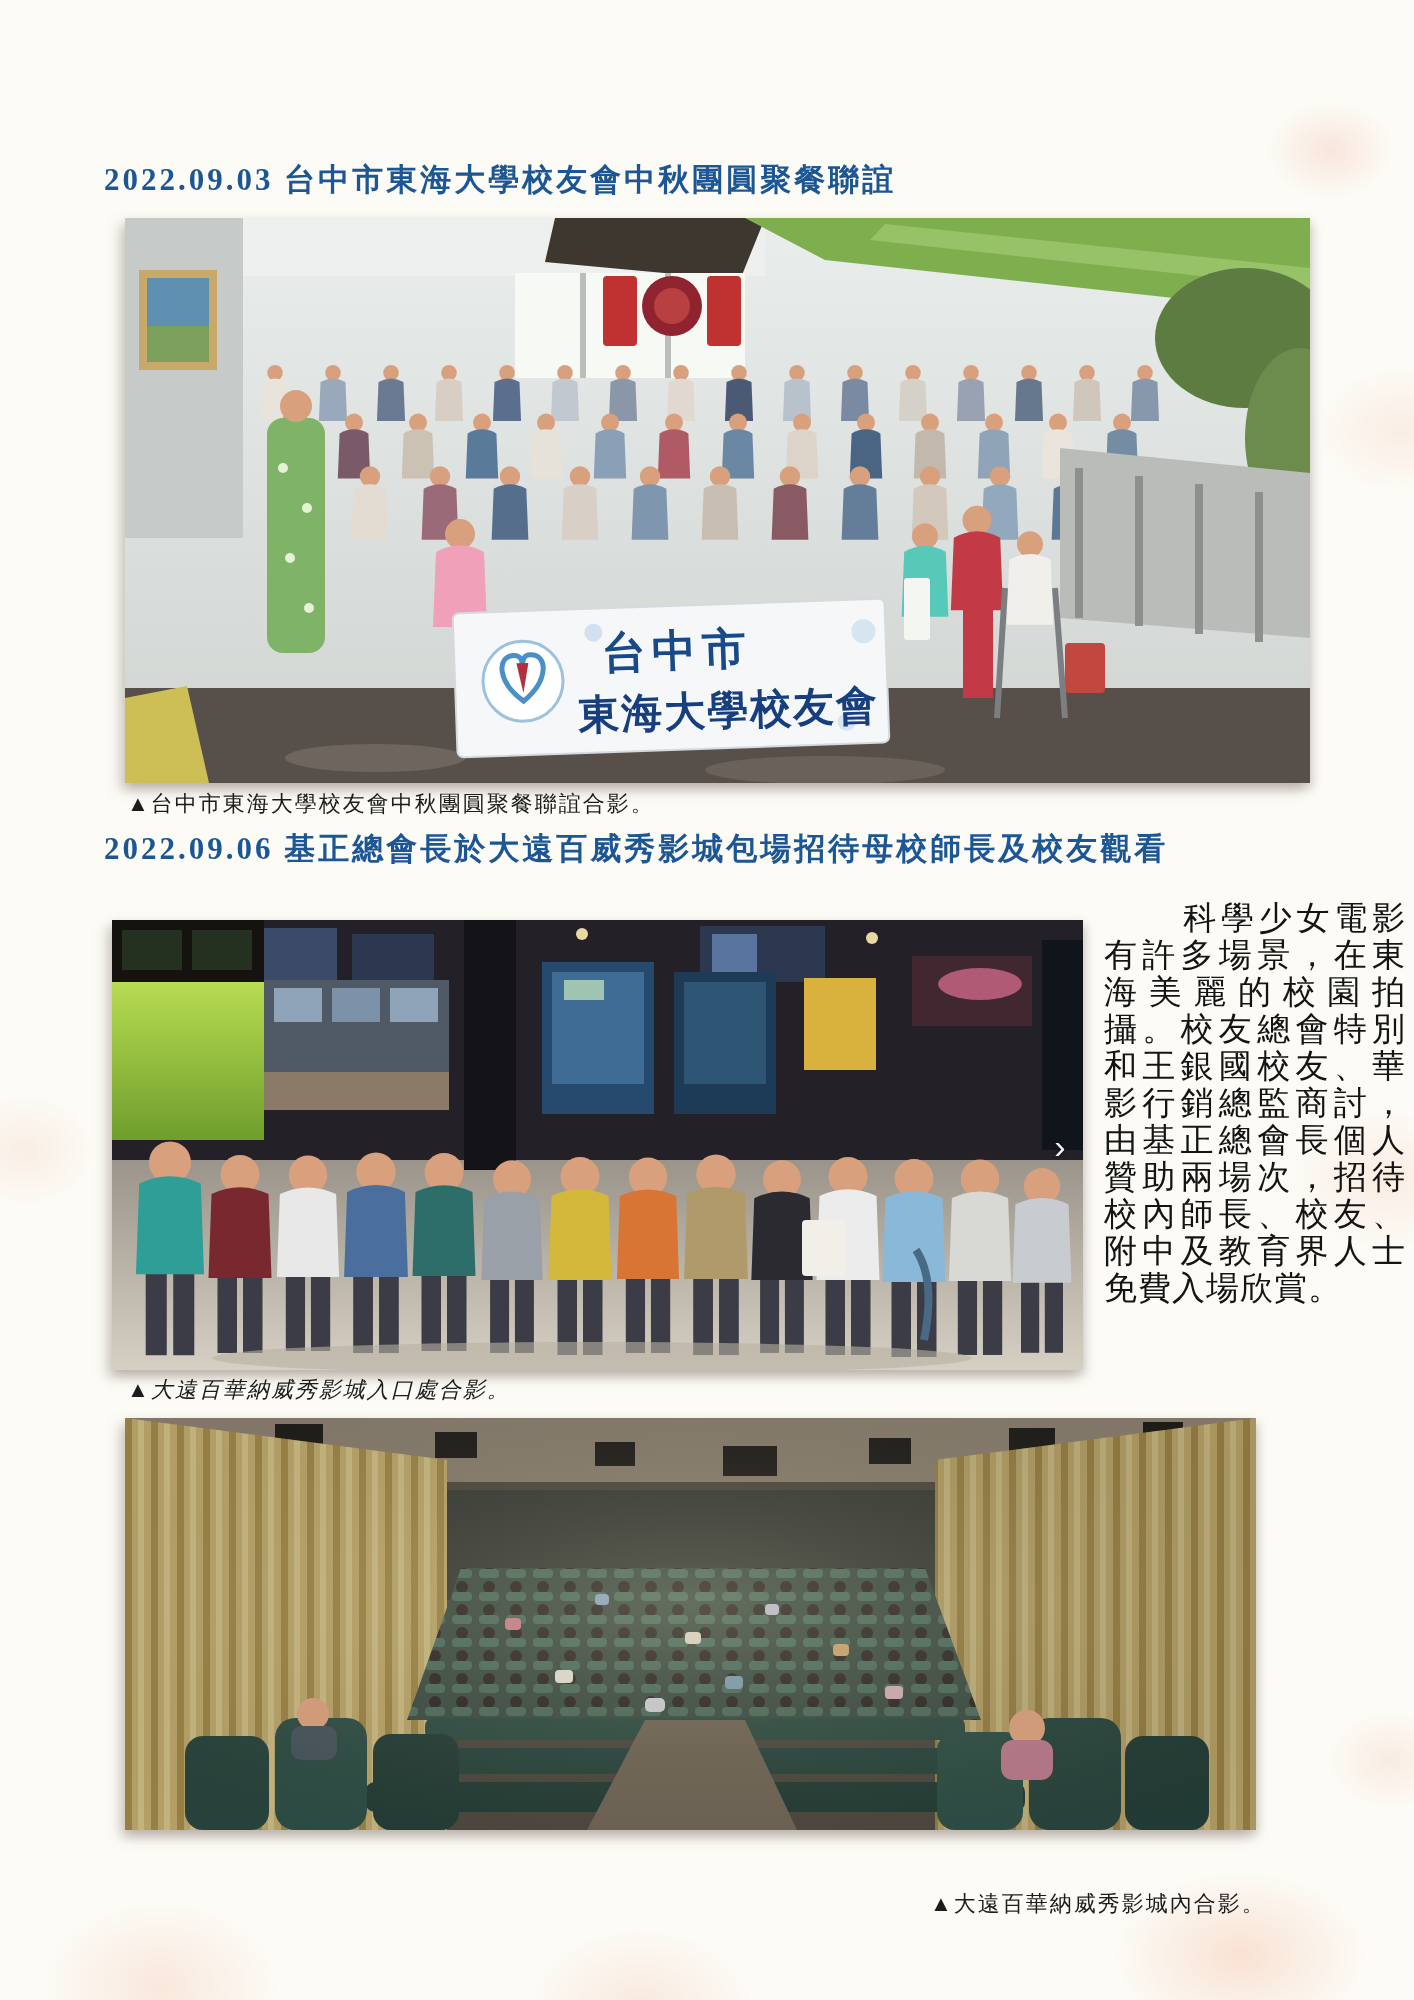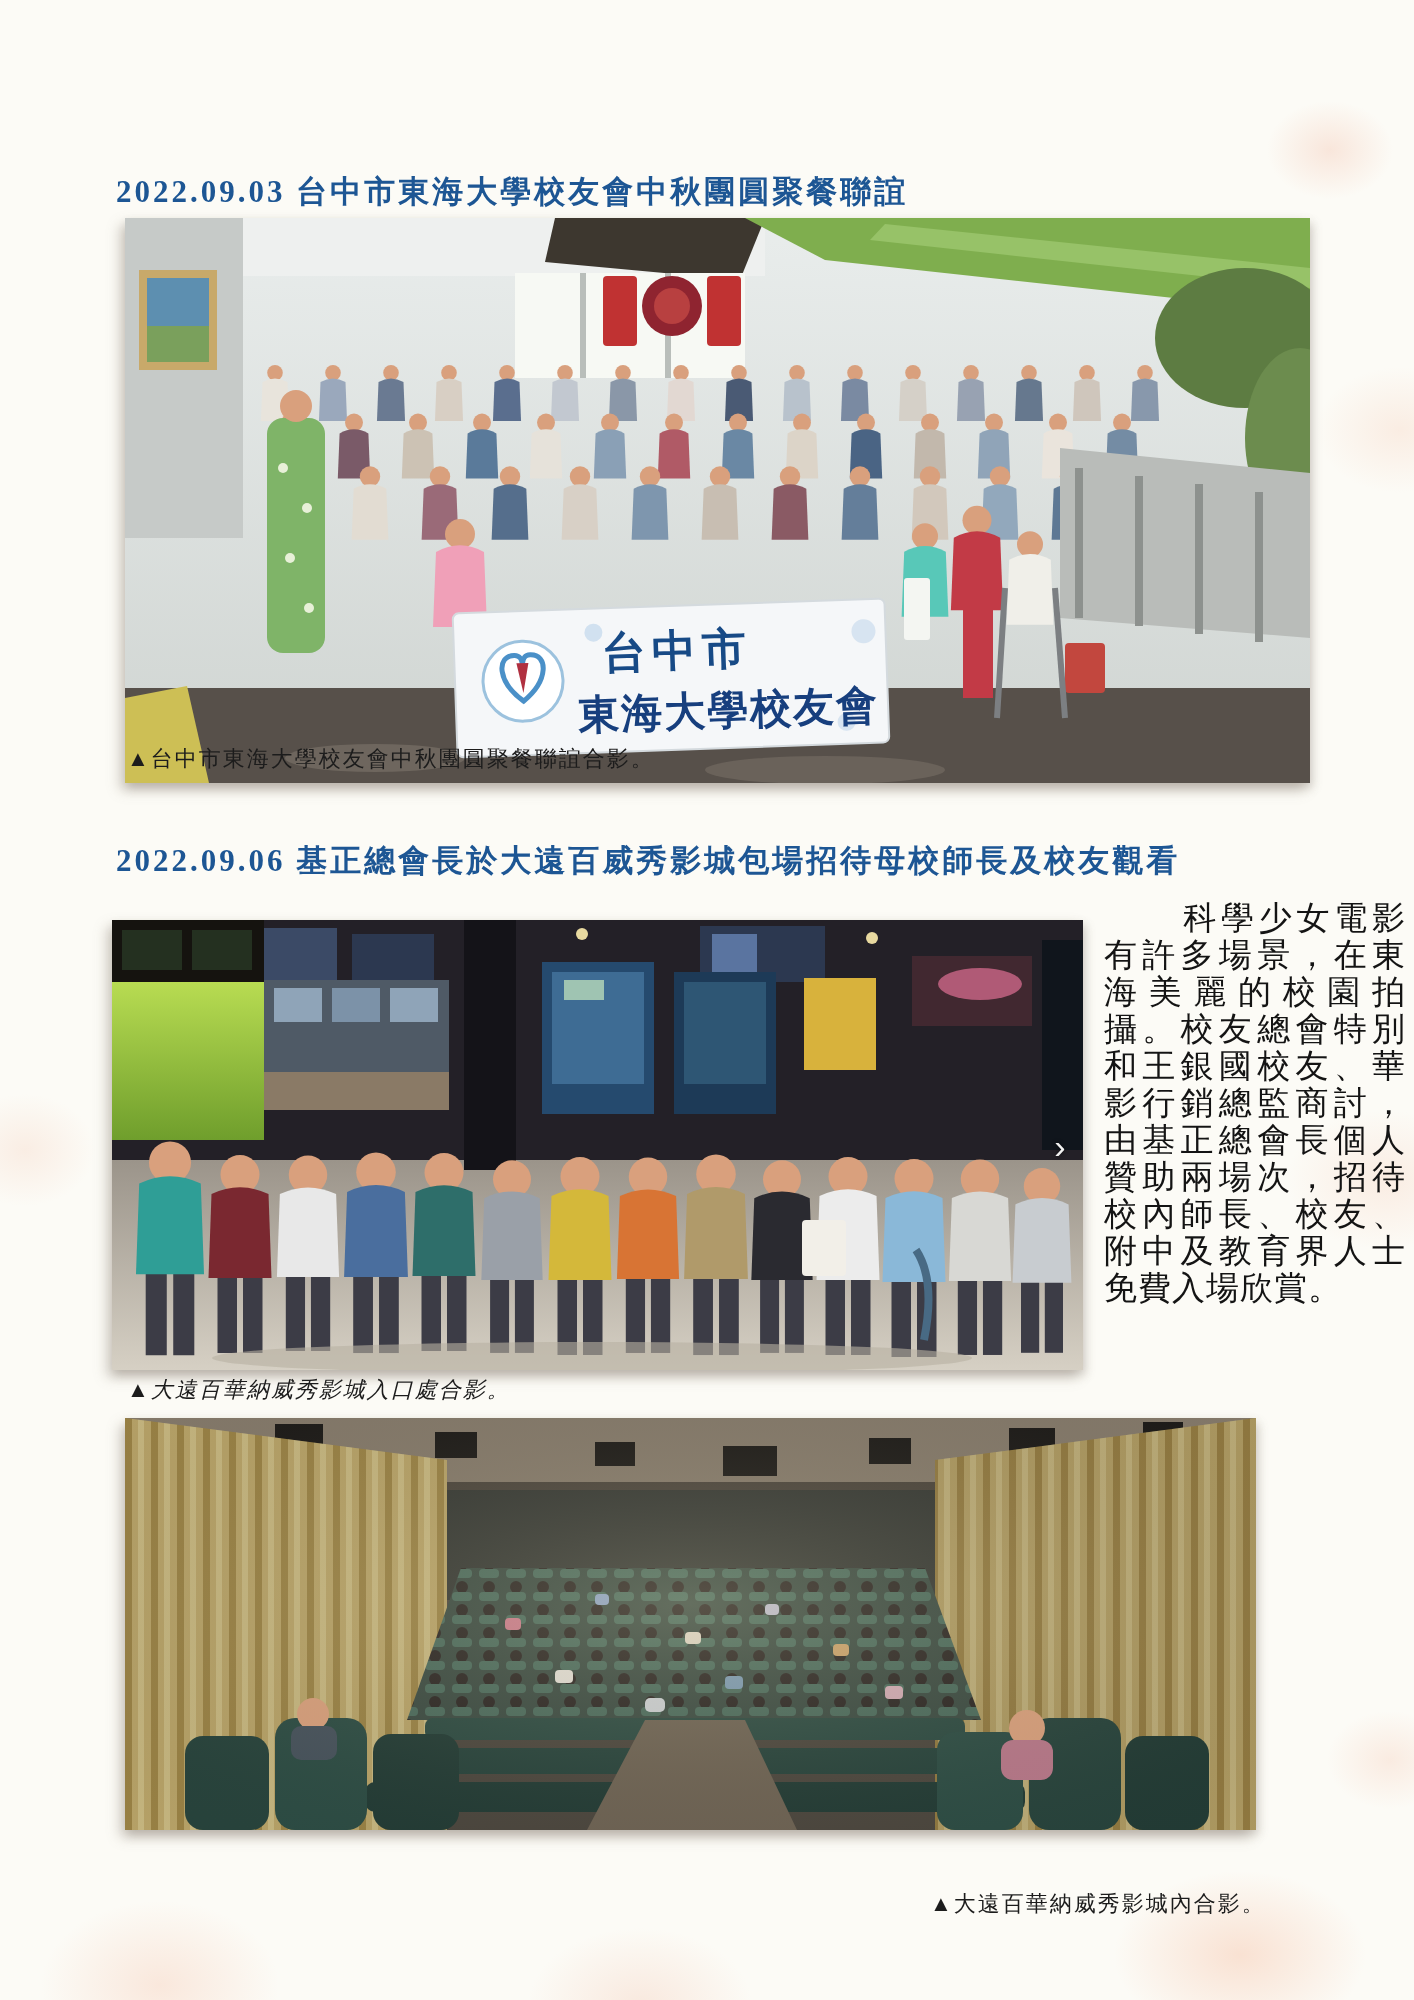--- a/index.html
+++ b/index.html
@@ -11,30 +11,30 @@
       radial-gradient(120px 90px at 1400px 430px, rgba(246,210,190,.35), transparent 70%),
       radial-gradient(100px 80px at 25px 1150px, rgba(244,205,185,.30), transparent 70%),
       radial-gradient(140px 100px at 1385px 1180px, rgba(247,213,195,.38), transparent 70%),
       radial-gradient(90px 70px at 1390px 1760px, rgba(245,205,185,.35), transparent 70%),
       radial-gradient(170px 120px at 160px 1985px, rgba(246,208,188,.45), transparent 70%),
       radial-gradient(160px 110px at 640px 2005px, rgba(243,203,183,.38), transparent 70%),
       radial-gradient(180px 120px at 1240px 1955px, rgba(246,200,175,.50), transparent 70%),
       #fcfbf6;
   }
   .title {
-    position:absolute; margin:16px; color:#1d5694; font-weight:bold;
+    position:absolute; margin:4px; color:#1d5694; font-weight:bold;
     font-size:31px; letter-spacing:3px; white-space:nowrap;
   }
   .t1  { left:100px; top:155px; }
   .t2a { left:100px; top:824px; }
   .t2b { left:282px; top:866px; }
   .caption {
     position:absolute; color:#1c1c1c; font-size:22px; letter-spacing:2px; white-space:nowrap;
   }
-  .cap1 { left:127px; top:744px; }
+  .cap1 { left:127px; top:789px; }
   .cap2 { left:127px; top:1375px;font-style:italic; }
   .cap3 { left:930px; top:1845px;margin-top:44px; }
   .photo {
     position:absolute; margin:0; overflow:hidden;
     box-shadow:-5px 7px 12px rgba(120,108,95,.35), 3px 5px 9px rgba(120,108,95,.25);
     background:#777;
   }
   .photo svg { display:block; }
   .photo1 { left:125px; top:218px;  width:1185px; height:565px; }
   .photo2 { left:112px; top:920px;  width:971px;  height:450px; }

